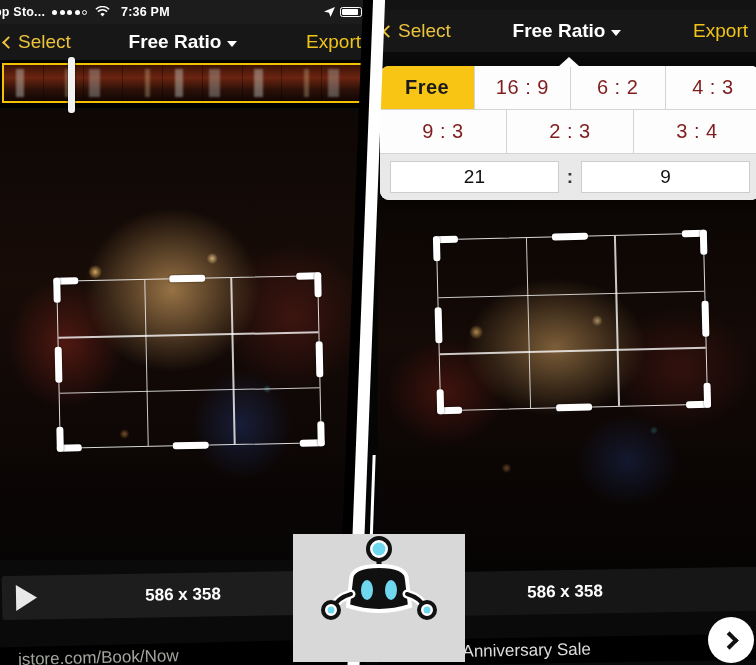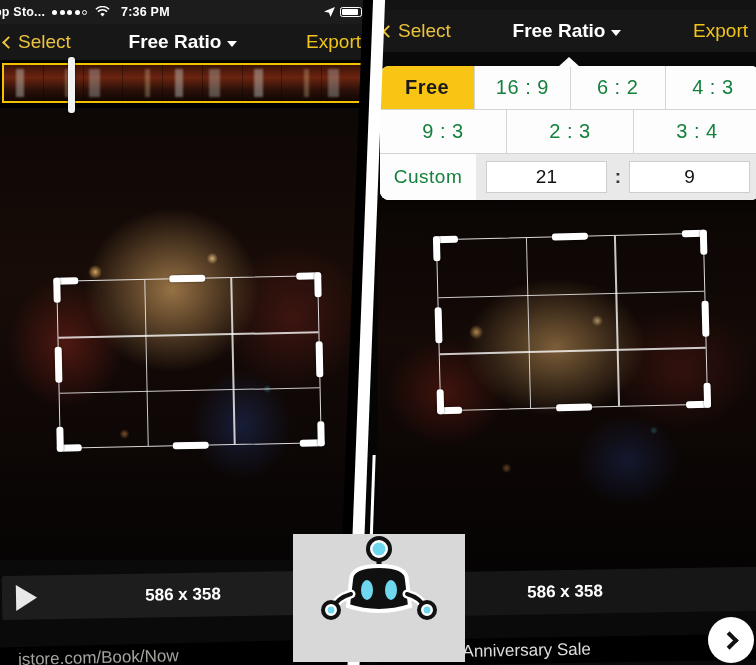--- a/index.html
+++ b/index.html
@@ -291,21 +291,21 @@
   .pop-row {
     display: flex;
     border-bottom: 1px solid #d4d4d4;
     height: 44px;
   }
   .pop-row:last-child { border-bottom: none; height: 46px; }
   .pop-cell {
     flex: 1 1 0;
     display: flex; align-items: center; justify-content: center;
     font-size: 20px;
-    color: #15803d;
+    color: #7f1d1d;
     border-right: 1px solid #d4d4d4;
     cursor: pointer;
     background: #fdfdfd;
     letter-spacing: .5px;
   }
   .pop-cell:last-child { border-right: none; }
   .pop-cell.selected {
     background: #f8c515;
     font-weight: bold;
     color: #1a1a1a;
@@ -499,21 +499,20 @@
           <div class="pop-cell">4 : 3</div>
         </div>
 
         <div class="pop-row">
           <div class="pop-cell">9 : 3</div>
           <div class="pop-cell">2 : 3</div>
           <div class="pop-cell">3 : 4</div>
         </div>
 
         <div class="pop-row custom-row">
-          <div class="pop-cell label">Custom</div>
           <div class="custom-fields">
             <span class="cust-input">21</span>
             <span class="cust-colon">:</span>
             <span class="cust-input">9</span>
           </div>
         </div>
 
       </div>
     </div>
 

